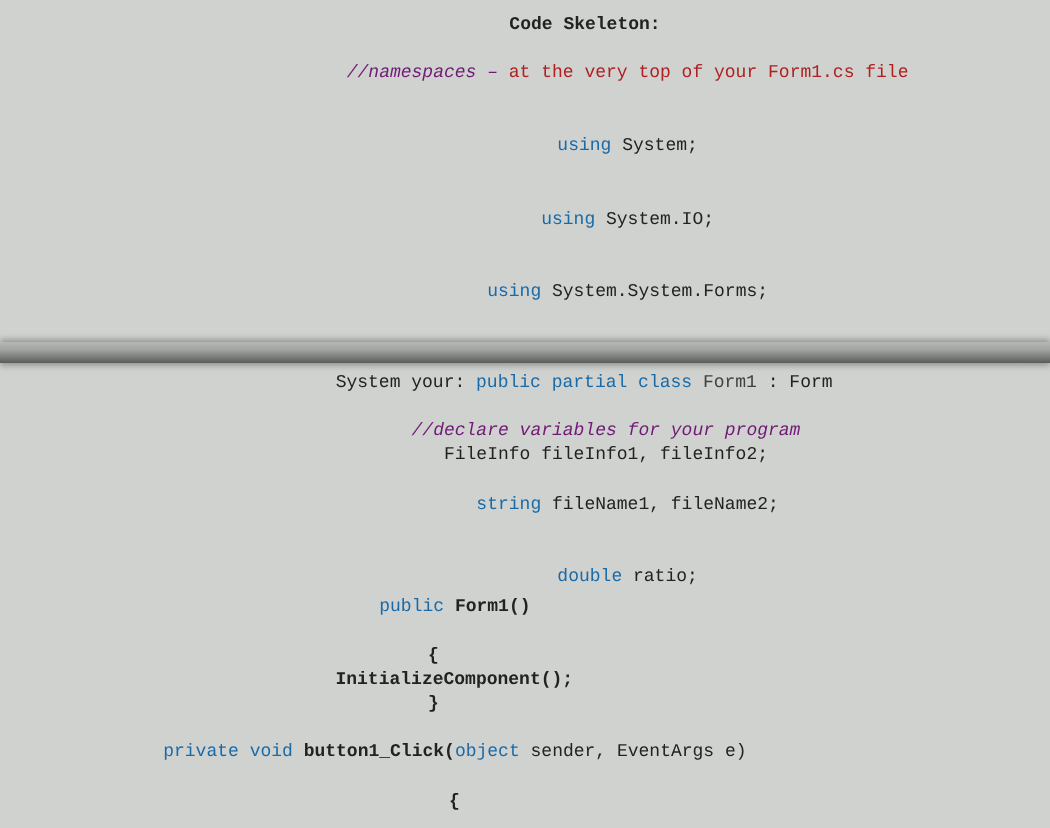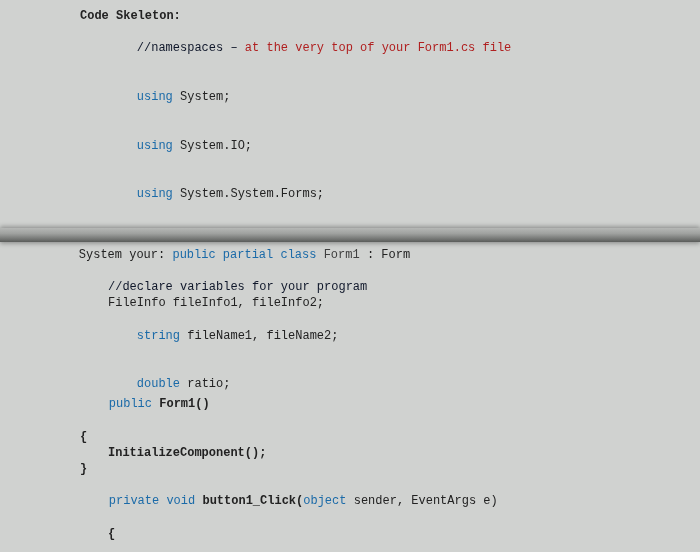--- a/index.html
+++ b/index.html
@@ -10,39 +10,39 @@
     background: #d0d2d0;
     font-family: Consolas, "Courier New", monospace;
     font-size: 12px;
     overflow: hidden;
     position: relative;
   }
   .page {
     padding: 8px 0 0 80px;
     position: relative;
   }
-  .line { white-space: pre; line-height: 1.35; }
+  .line { white-space: pre; line-height: 1.35; text-align: center; }
   .divider {
     position: absolute;
     left: 0;
     right: 0;
     top: 228px;
     height: 14px;
     background: linear-gradient(to bottom, #b6b8b6 0%, #9fa19f 40%, #727472 80%, #5a5c5a 100%);
     box-shadow: 0 -2px 4px rgba(0,0,0,0.25), 0 2px 4px rgba(0,0,0,0.25);
   }
   .bottom-block {
     position: absolute;
     top: 380px;
     left: 80px;
   }
   
   .kw  { color: #1a6aa8; }      
   .cls { color: #404040; }      
-  .cmt { color: #0f172a; }      
+  .cmt { color: #701a75; font-style: italic; }      
   .cmtRed { color: #b02020; }   
   .hdr { color: #222; font-weight: bold; }
   .txt { color: #222; }
   .btxt { color: #222; font-weight: bold; font-family: Liberation Mono, monospace; }
   .method { color: #222; font-weight: bold; }
   .indent1 { padding-left: 28px; }
   .indent2 { padding-left: 56px; }
 </style>
 </head>
 <body>

